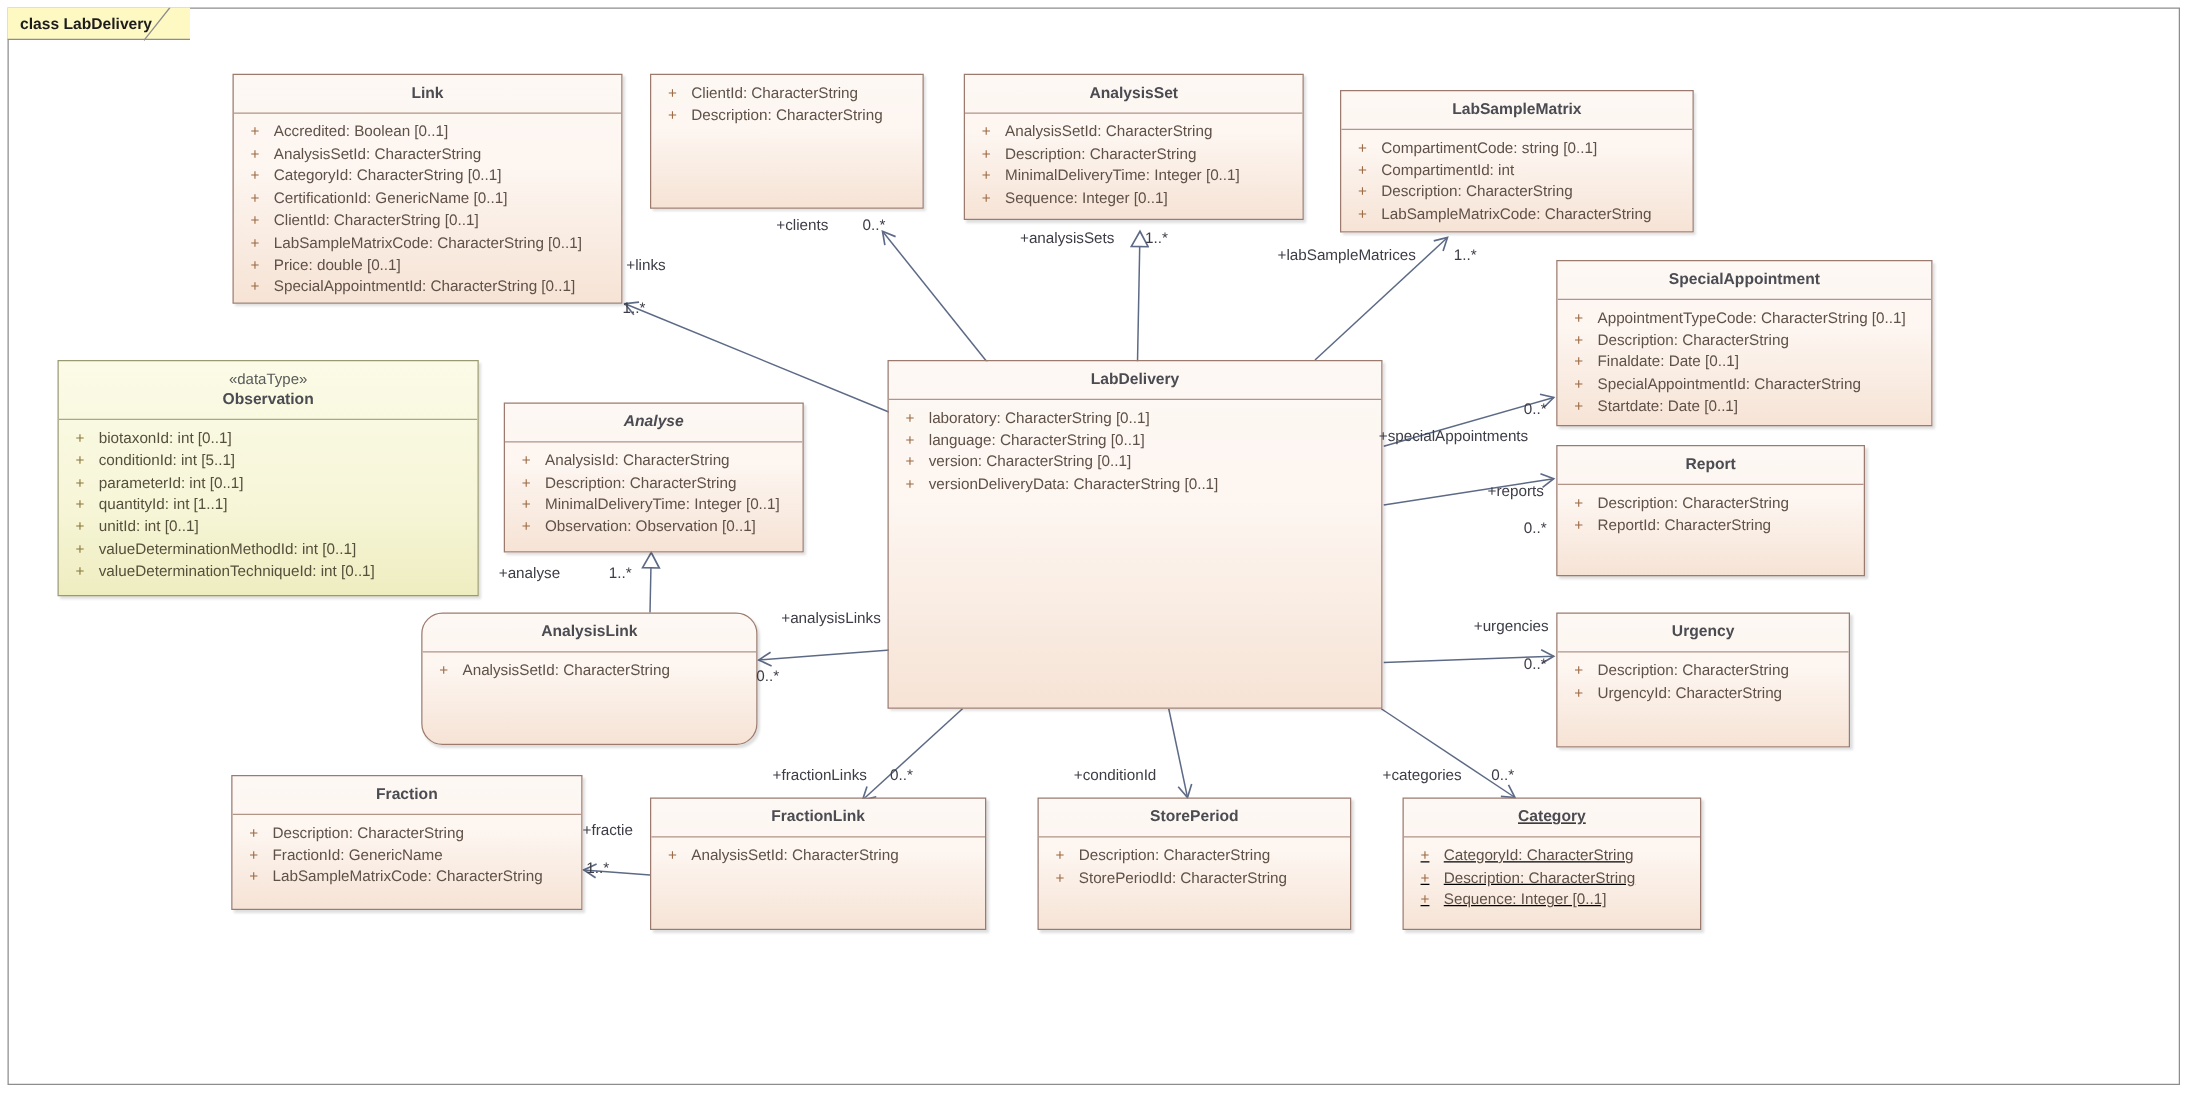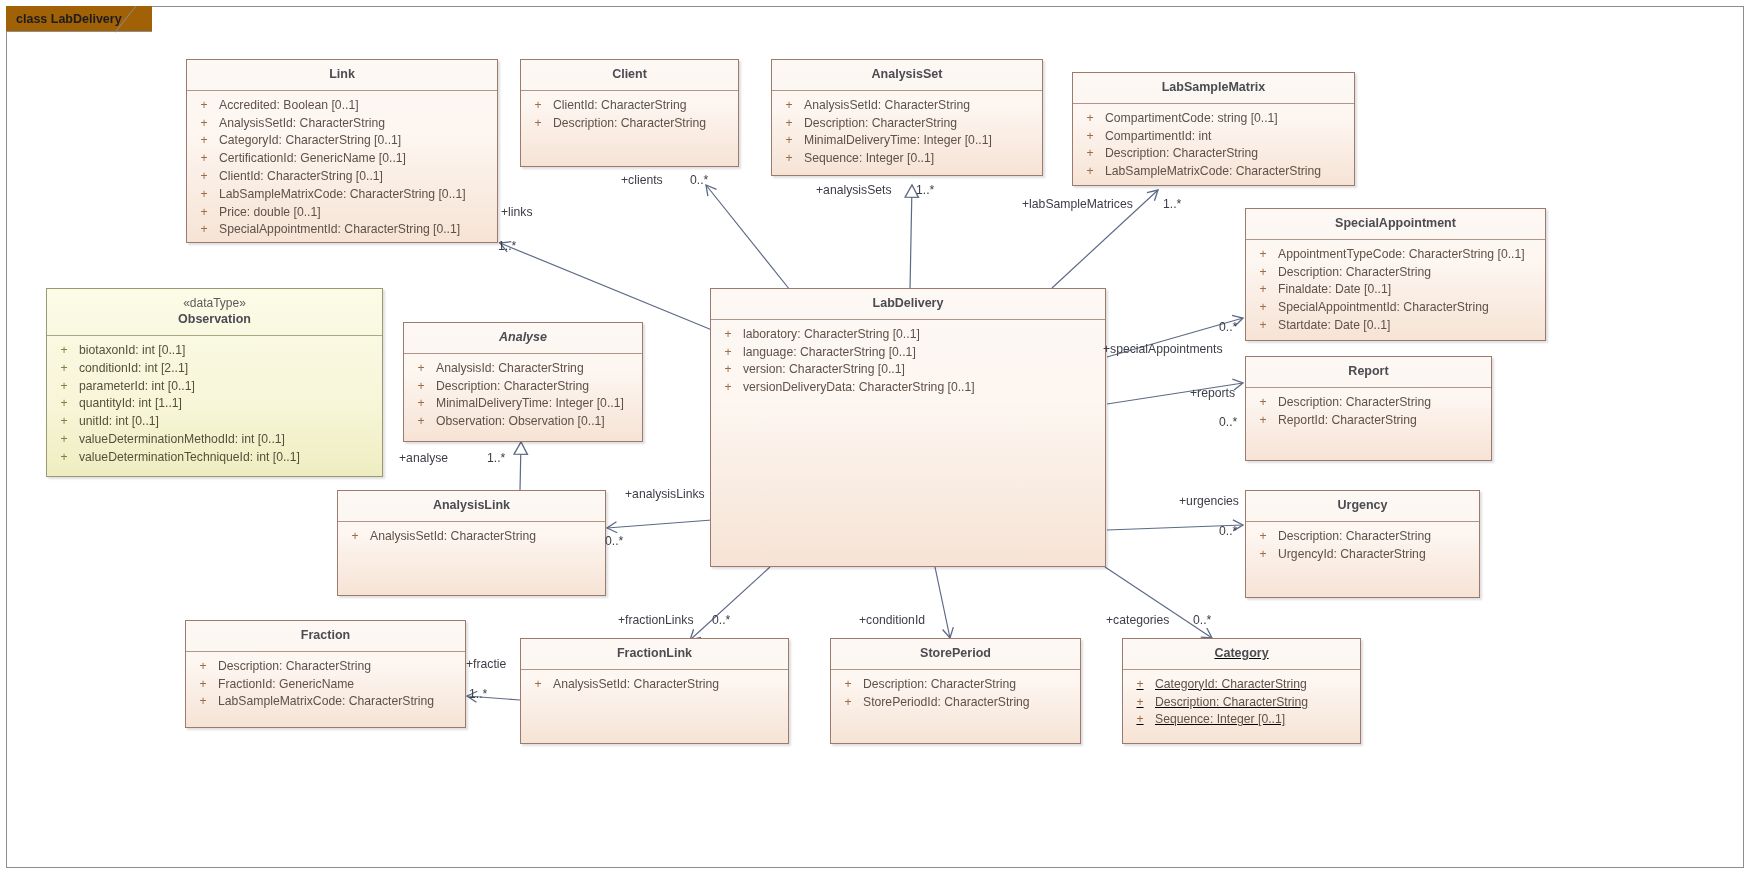--- a/index.html
+++ b/index.html
@@ -27,21 +27,21 @@
   }
   
   #diagram-tab {
     position: absolute;
     left: 6px;
     top: 6px;
     height: 26px;
     padding: 0 30px 0 10px;
     display: flex;
     align-items: center;
-    background: #a16207;
+    background: #fef9c3;
     border-right: none;
     font-size: 12.5px;
     font-weight: bold;
     color: #1c1c1c;
     white-space: nowrap;
     box-sizing: border-box;
     border-bottom: 1px solid #8d8d8d;
   }
   #diagram-tab-slant {
     position: absolute;
@@ -217,23 +217,20 @@
           <span class="attr-text">Price: double [0..1]</span>
         </div>
       <div class="attr-row">
           <span class="attr-vis">+</span>
           <span class="attr-text">SpecialAppointmentId: CharacterString [0..1]</span>
         </div>
     </div>
   </div>
 
   <div class="uml-class" style="left:520px; top:59px; width:219px; height:108px;">
-    <div class="uml-header">
-      <span class="cls-name">Client</span>
-    </div>
     <div class="uml-attrs">
       <div class="attr-row">
           <span class="attr-vis">+</span>
           <span class="attr-text">ClientId: CharacterString</span>
         </div>
       <div class="attr-row">
           <span class="attr-vis">+</span>
           <span class="attr-text">Description: CharacterString</span>
         </div>
     </div>
@@ -320,21 +317,21 @@
       <span class="stereotype">«dataType»</span>
       <span class="cls-name">Observation</span>
     </div>
     <div class="uml-attrs">
       <div class="attr-row">
           <span class="attr-vis">+</span>
           <span class="attr-text">biotaxonId: int [0..1]</span>
         </div>
       <div class="attr-row">
           <span class="attr-vis">+</span>
-          <span class="attr-text">conditionId: int [2..1]</span>
+          <span class="attr-text">conditionId: int [5..1]</span>
         </div>
       <div class="attr-row">
           <span class="attr-vis">+</span>
           <span class="attr-text">parameterId: int [0..1]</span>
         </div>
       <div class="attr-row">
           <span class="attr-vis">+</span>
           <span class="attr-text">quantityId: int [1..1]</span>
         </div>
       <div class="attr-row">
@@ -425,21 +422,21 @@
           <span class="attr-vis">+</span>
           <span class="attr-text">Description: CharacterString</span>
         </div>
       <div class="attr-row">
           <span class="attr-vis">+</span>
           <span class="attr-text">UrgencyId: CharacterString</span>
         </div>
     </div>
   </div>
 
-  <div class="uml-class" style="left:337px; top:490px; width:269px; height:106px;">
+  <div class="uml-class" style="left:337px; top:490px; width:269px; height:106px;border-radius:17px;">
     <div class="uml-header">
       <span class="cls-name">AnalysisLink</span>
     </div>
     <div class="uml-attrs">
       <div class="attr-row">
           <span class="attr-vis">+</span>
           <span class="attr-text">AnalysisSetId: CharacterString</span>
         </div>
     </div>
   </div>

